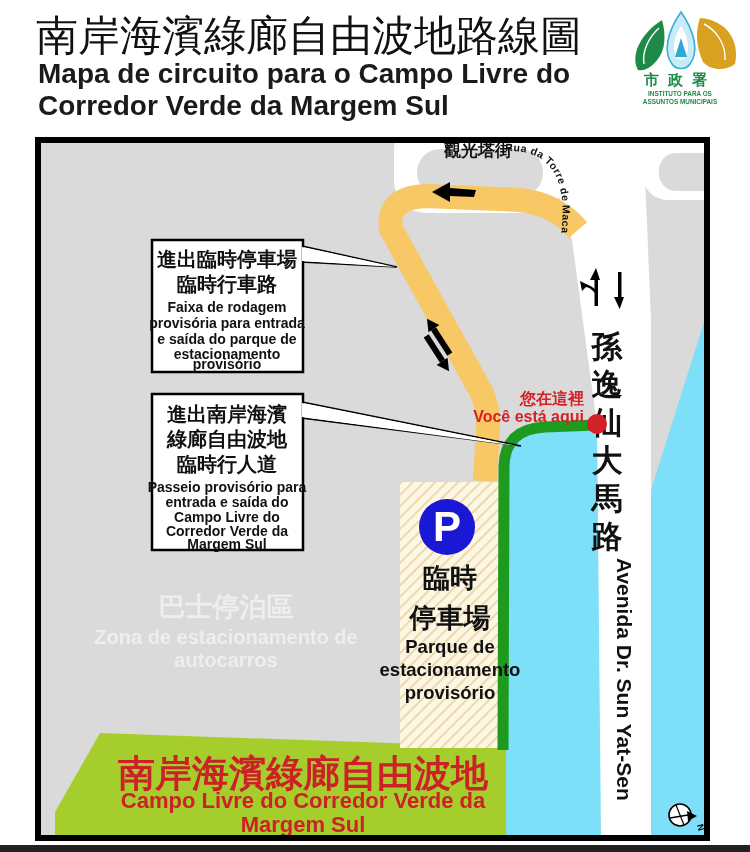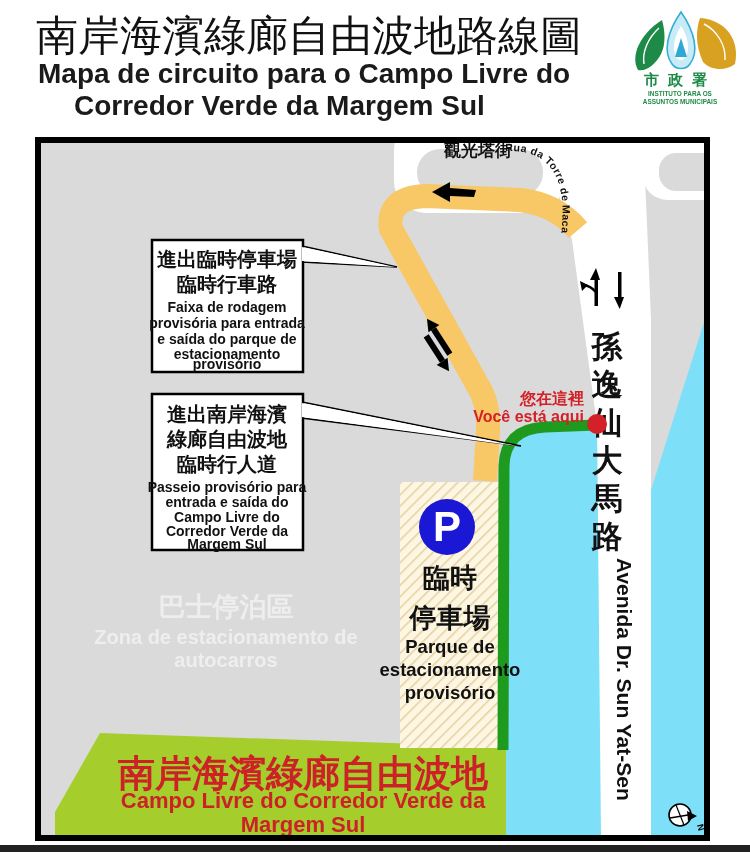--- a/index.html
+++ b/index.html
@@ -4,21 +4,21 @@
 <style>
   html,body{margin:0;padding:0;background:#fff;}
   body{width:750px;height:852px;position:relative;overflow:hidden;
        font-family:"Liberation Sans","DejaVu Sans",sans-serif;}
   .abs{position:absolute;}
   
   #page-title{left:36px;top:8px;font-size:42px;font-weight:normal;color:#111;
               letter-spacing:0px;white-space:nowrap;}
   .subtitle{left:38px;font-size:28px;font-weight:600;color:#1a1a1a;white-space:nowrap;}
   #subtitle-1{top:58px;}
-  #subtitle-2{top:90px;margin-left:36px;}
+  #subtitle-2{top:90px;}
   
   #map-svg{left:0;top:0;}
   text{font-family:"Liberation Sans","DejaVu Sans",sans-serif;}
   .cjk-bold{font-weight:bold;}
   .box-cjk{font-size:20px;font-weight:bold;fill:#111;}
   .box-pt{font-size:14px;font-weight:600;fill:#111;}
   .red-t{fill:#d32127;font-weight:bold;}
   .zone-red{fill:#cc2127;font-weight:bold;}
   .wm{fill:#ffffff;opacity:0.55;font-weight:bold;}
   #bottom-strip{left:0;top:845px;width:750px;height:7px;background:#222;}

